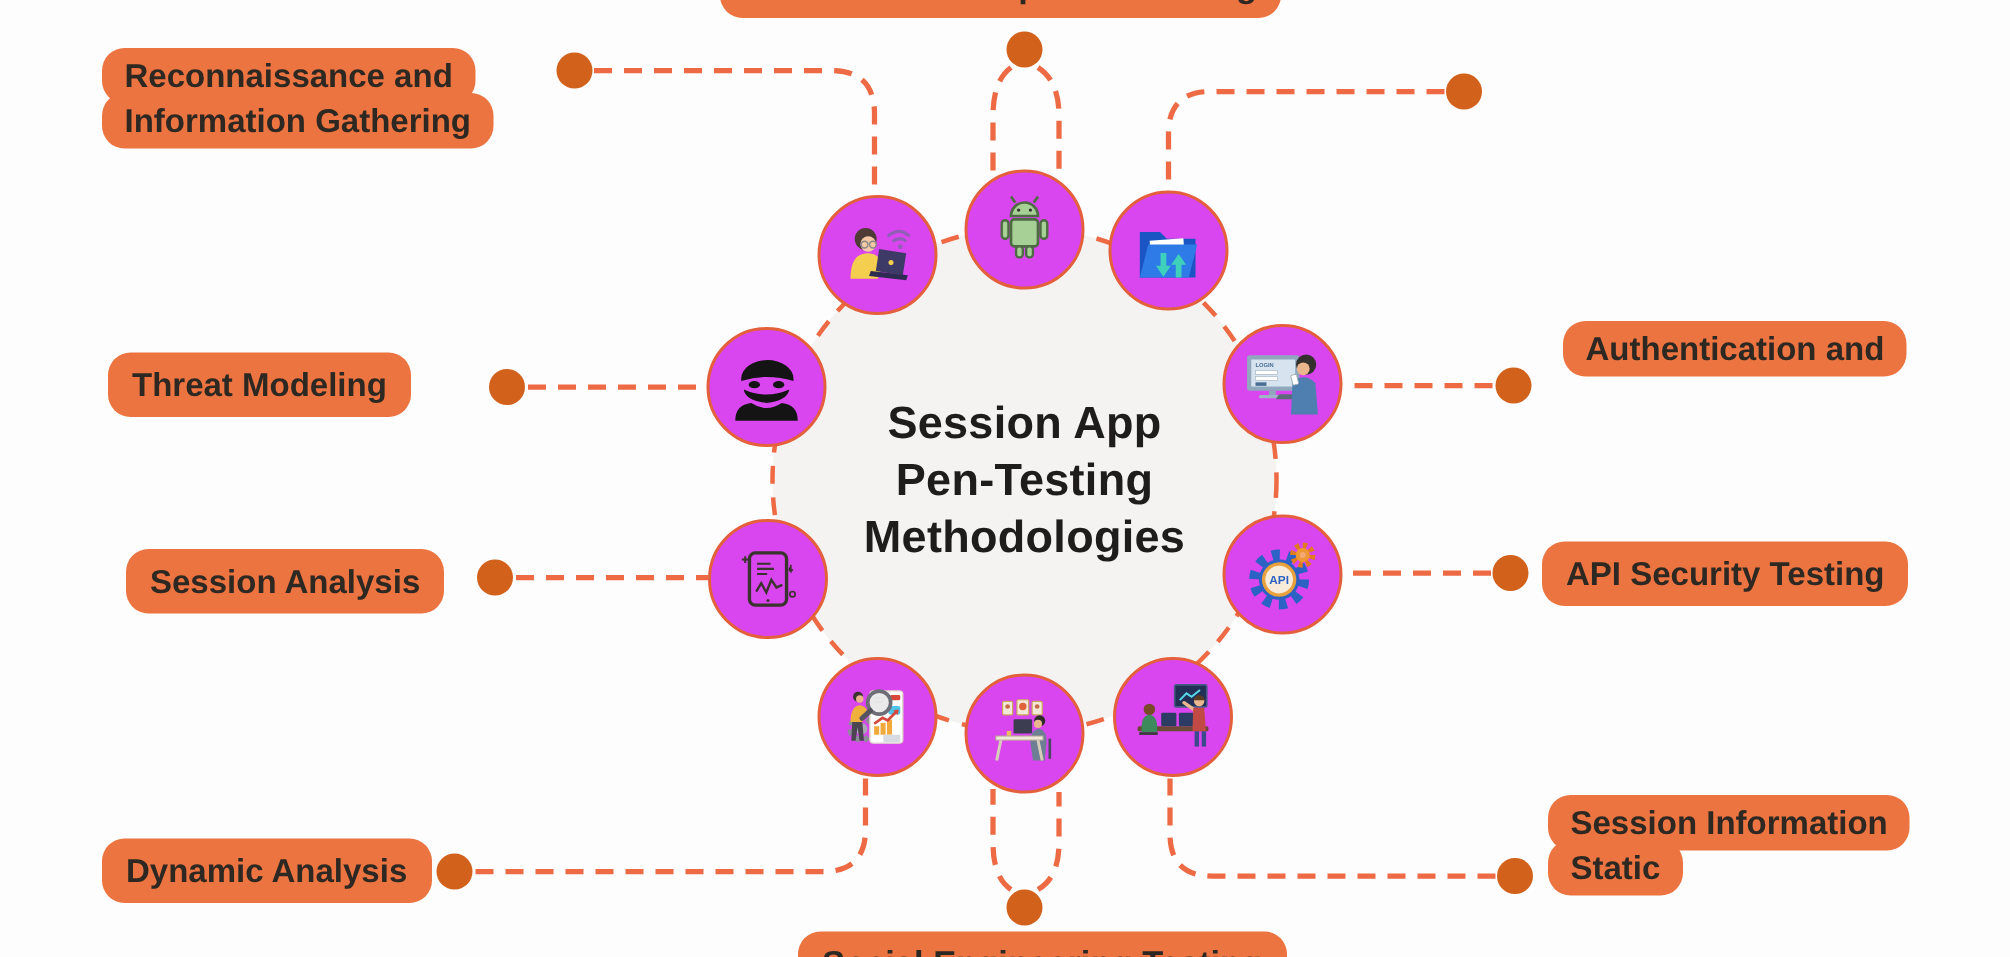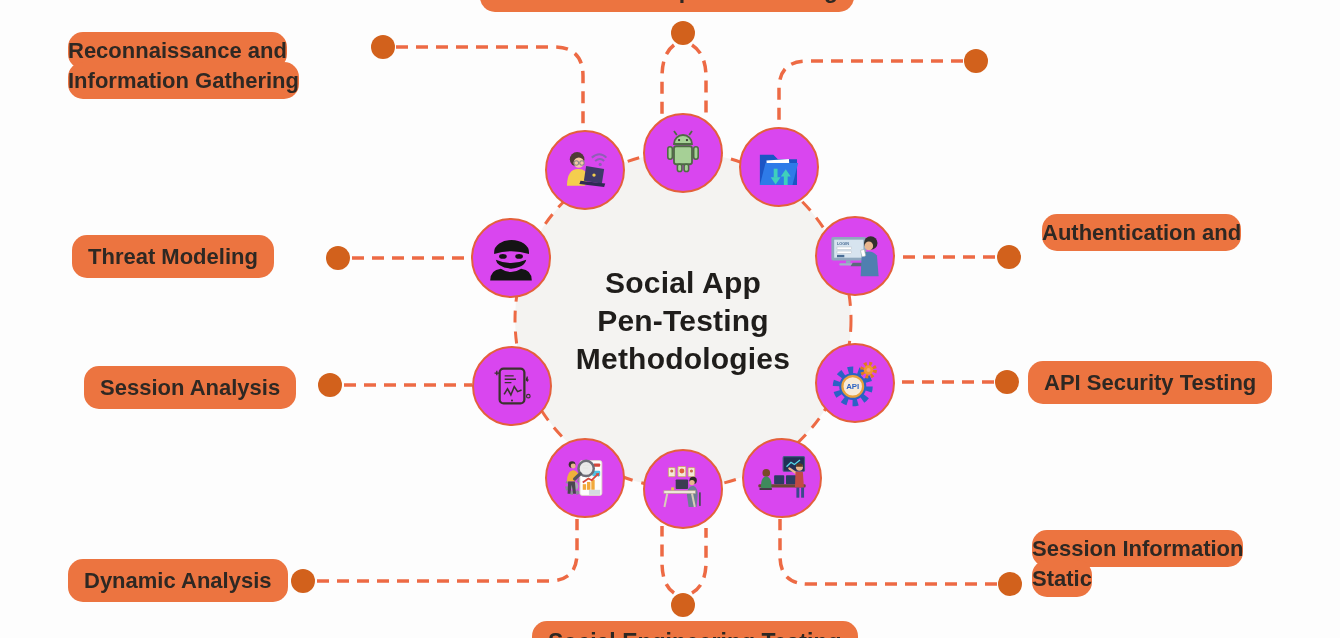--- a/index.html
+++ b/index.html
@@ -9,21 +9,21 @@
   .conn{fill:none;stroke:#ED6A44;stroke-width:3.5;stroke-dasharray:12 8;}
   .hub{fill:#F4F3F1;stroke:#ED6A44;stroke-width:3;stroke-dasharray:12 9;}
   .dot{fill:#D2611C;}
   .node{position:absolute;width:80px;height:80px;border-radius:50%;background:#d946ef;
         border:2px solid #E4603C;box-sizing:border-box;display:flex;align-items:center;
         justify-content:center;z-index:2;}
   .node svg{width:54px;height:54px;}
   .center-title{position:absolute;left:483px;top:264px;width:400px;text-align:center;
         font-size:30px;font-weight:700;line-height:38px;color:#1F1D1B;z-index:3;letter-spacing:.2px;}
   .label{position:absolute;z-index:4;font-weight:700;font-size:22px;color:#2E2823;}
-  .label .ln{display:table;background:#EC7440;padding:5px 0;border-radius:15px;
+  .label .ln{display:table;background:#EC7440;padding:5px 15px;border-radius:15px;
         white-space:nowrap;line-height:27px;}
   .label .ln + .ln{margin-top:-7px;}
   .label.single .ln{padding:8px 16px;}
   .label.big{font-size:23px;}
   svg text{font-family:"Liberation Sans",sans-serif;}
 </style>
 </head>
 <body>
 
 <div class="canvas">
@@ -50,21 +50,21 @@
     <circle class="dot" cx="338" cy="258" r="12"></circle>
     <circle class="dot" cx="1009" cy="257" r="12"></circle>
     <circle class="dot" cx="330" cy="385" r="12"></circle>
     <circle class="dot" cx="1007" cy="382" r="12"></circle>
     <circle class="dot" cx="303" cy="581" r="12"></circle>
     <circle class="dot" cx="1010" cy="584" r="12"></circle>
     <circle class="dot" cx="683" cy="605" r="12"></circle>
   </svg>
 
   <div class="center-title">
-    <div>Social App</div>
+    <div>Session App</div>
     <div>Pen-Testing</div>
     <div>Methodologies</div>
   </div>
 
   <div class="node" style="left:545px;top:130px">
     <svg viewBox="0 0 48 48">
       <path d="M30 13 q7 -6 13 0" stroke="#8E5FB5" stroke-width="1.8" fill="none"></path>
       <path d="M33 16 q4.5 -3.5 8 0" stroke="#8E5FB5" stroke-width="1.8" fill="none"></path>
       <circle cx="37.5" cy="19" r="1.4" fill="#8E5FB5"></circle>
       <circle cx="17" cy="14.5" r="6.5" fill="#4F3B35"></circle>

